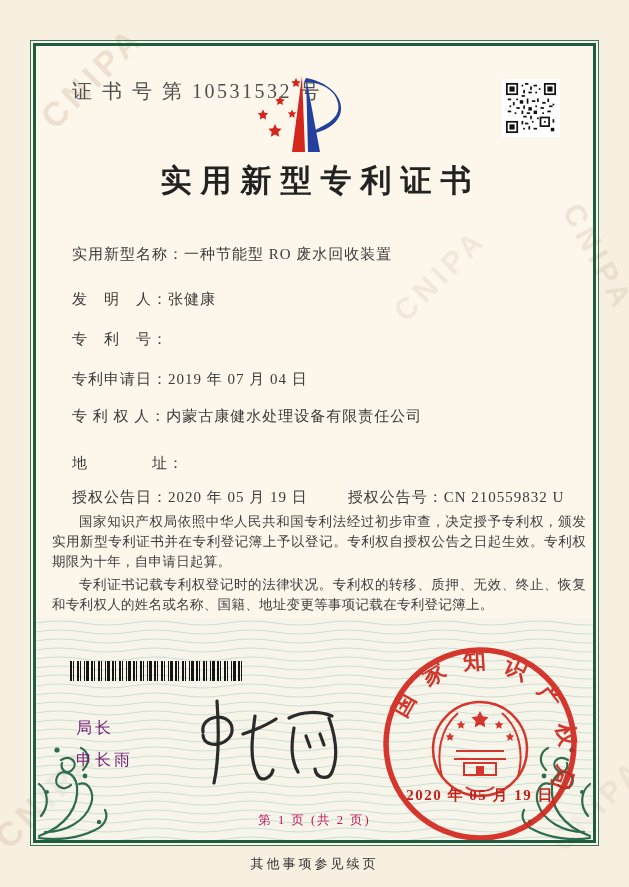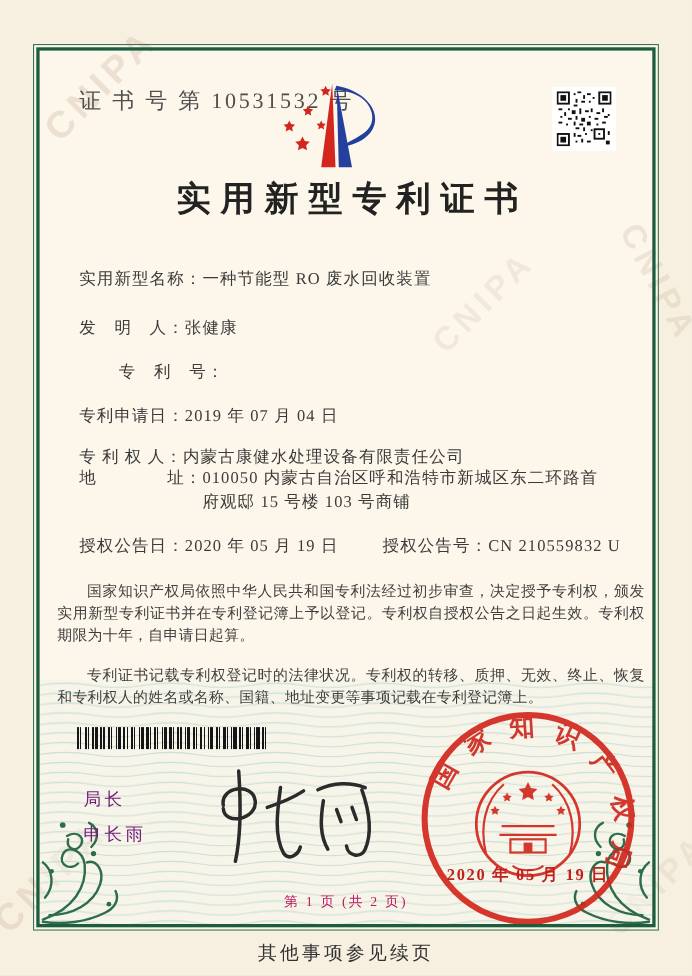--- a/index.html
+++ b/index.html
@@ -17,36 +17,36 @@
   .certno{position:absolute;left:72px;top:78px;font-size:20px;letter-spacing:2.5px;color:#4f4f4f;}
   .title{position:absolute;left:0;right:0;top:160px;text-align:center;font-size:31px;
          font-weight:700;letter-spacing:9px;color:#222;padding-left:12px;}
   .qr{position:absolute;left:502px;top:79px;width:58px;height:58px;background:#fff;}
   .row{position:absolute;left:72px;display:flex;font-size:15px;color:#3a3a3a;
        letter-spacing:1px;line-height:22px;}
   .row .lab{white-space:pre;flex:0 0 auto;}
   .row .val{max-width:368px;}
   .grant2{margin-left:40px;display:flex;}
   .paras{position:absolute;left:52px;top:512px;width:534px;}
-  .paras p{margin:16px 0 3px 0;text-indent:2em;font-size:13.5px;line-height:20px;
+  .paras p{margin:0 0 3px 0;text-indent:2em;font-size:13.5px;line-height:20px;
            color:#3e3e3e;text-align:justify;letter-spacing:0.3px;}
   .barcode{position:absolute;left:70px;top:661px;width:172px;height:20px;
      background:repeating-linear-gradient(90deg,
        #151515 0 2px,transparent 2px 3px,#151515 3px 4px,transparent 4px 7px,
        #151515 7px 9px,transparent 9px 10px,#151515 10px 11px,transparent 11px 14px,
        #151515 14px 15px,transparent 15px 16px,#151515 16px 19px,transparent 19px 21px);}
   .officer{position:absolute;left:76px;top:712px;font-size:16px;color:#701a75;
            letter-spacing:3px;line-height:32px;}
   .sig{position:absolute;left:185px;top:690px;}
   .seal{position:absolute;left:374px;top:645px;}
   .seal-date{position:absolute;left:380px;top:786px;width:200px;text-align:center;
              font-size:15px;color:#c2211a;letter-spacing:1.5px;font-weight:600;}
   .pagenum{position:absolute;left:0;right:0;top:812px;text-align:center;font-size:12.5px;
            color:#be185d;letter-spacing:2px;}
-  .footnote{position:absolute;left:0;right:0;top:855px;text-align:center;font-size:17px;
+  .footnote{position:absolute;left:0;right:0;top:855px;text-align:center;font-size:13px;
             color:#323232;letter-spacing:3px;}
   .waves,.flourish,.logo{position:absolute;pointer-events:none;}
 </style>
 </head>
 <body>
 
 <div class="page">
 
   <div class="paper"></div>
 
@@ -192,34 +192,33 @@
   <div class="title">实用新型专利证书</div>
 
   <div class="row" style="top:243px;">
     <span class="lab">实用新型名称：</span>
     <span class="val">一种节能型 RO 废水回收装置</span>
   </div>
   <div class="row" style="top:288px;">
     <span class="lab">发　明　人：</span>
     <span class="val">张健康</span>
   </div>
-  <div class="row" style="top:328px;margin-left:36px;">
+  <div class="row" style="top:328px;">
     <span class="lab">专　利　号：</span>
   </div>
   <div class="row" style="top:368px;">
     <span class="lab">专利申请日：</span>
     <span class="val">2019 年 07 月 04 日</span>
   </div>
   <div class="row" style="top:405px;">
     <span class="lab">专 利 权 人：</span>
     <span class="val">内蒙古康健水处理设备有限责任公司</span>
   </div>
-  <div class="row" style="top:424px;">
+  <div class="row" style="top:452px;gap:37px;">
     <span class="lab">地　　　　址：</span>
-    <span class="val">010050 内蒙古自治区呼和浩特市新城区东二环路首府观邸 15 号楼 103 号商铺</span>
   </div>
   <div class="row" style="top:486px;">
     <span class="lab">授权公告日：</span>
     <span class="val">2020 年 05 月 19 日</span>
     <span class="grant2">
       <span class="lab">授权公告号：</span>
       <span class="val">CN 210559832 U</span>
     </span>
   </div>
 

